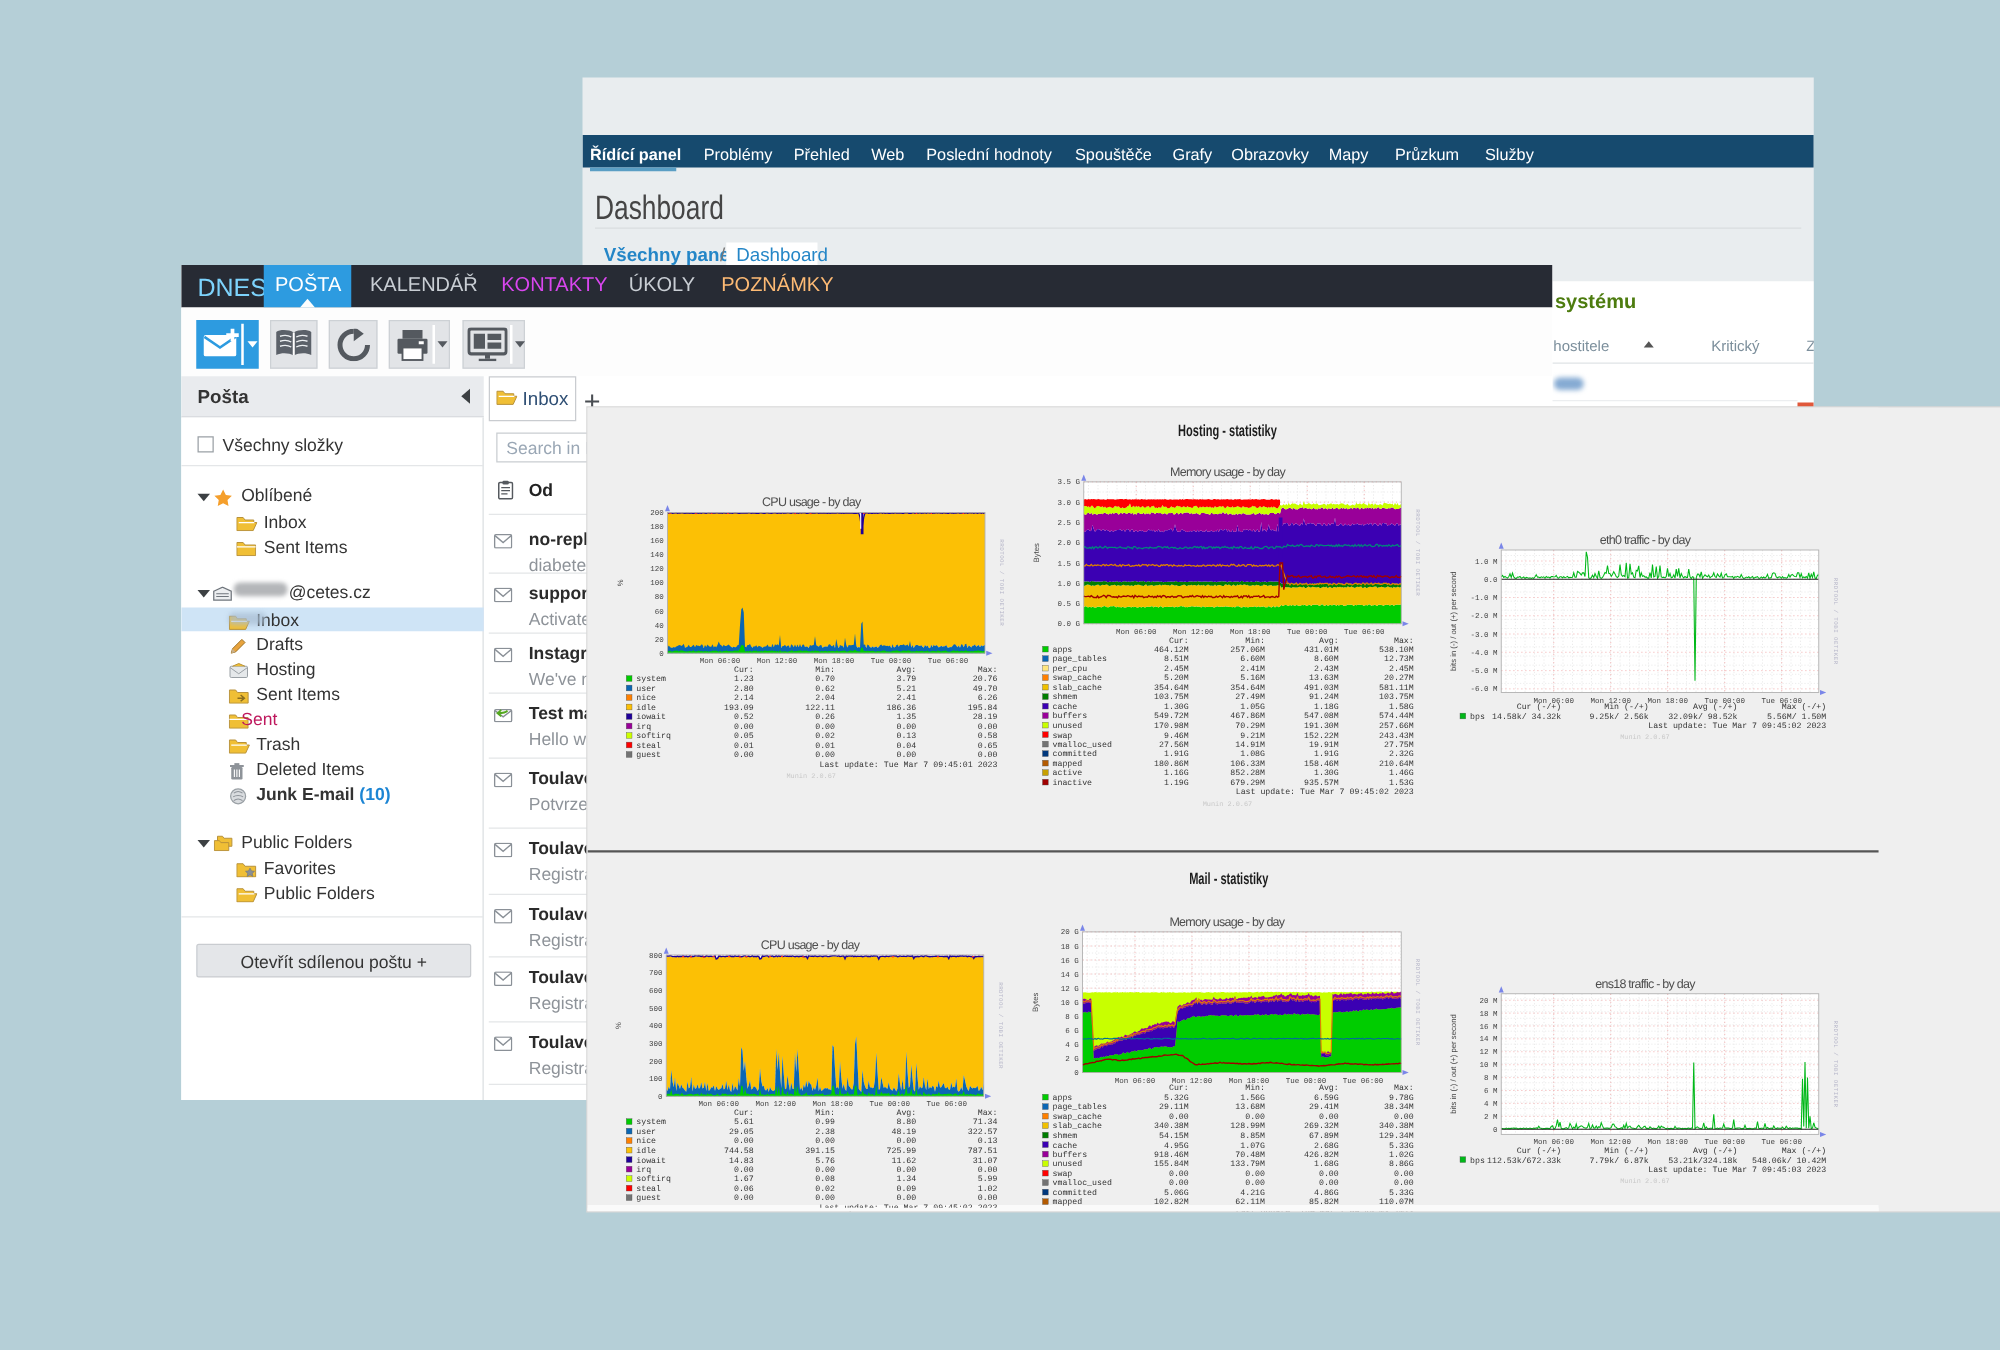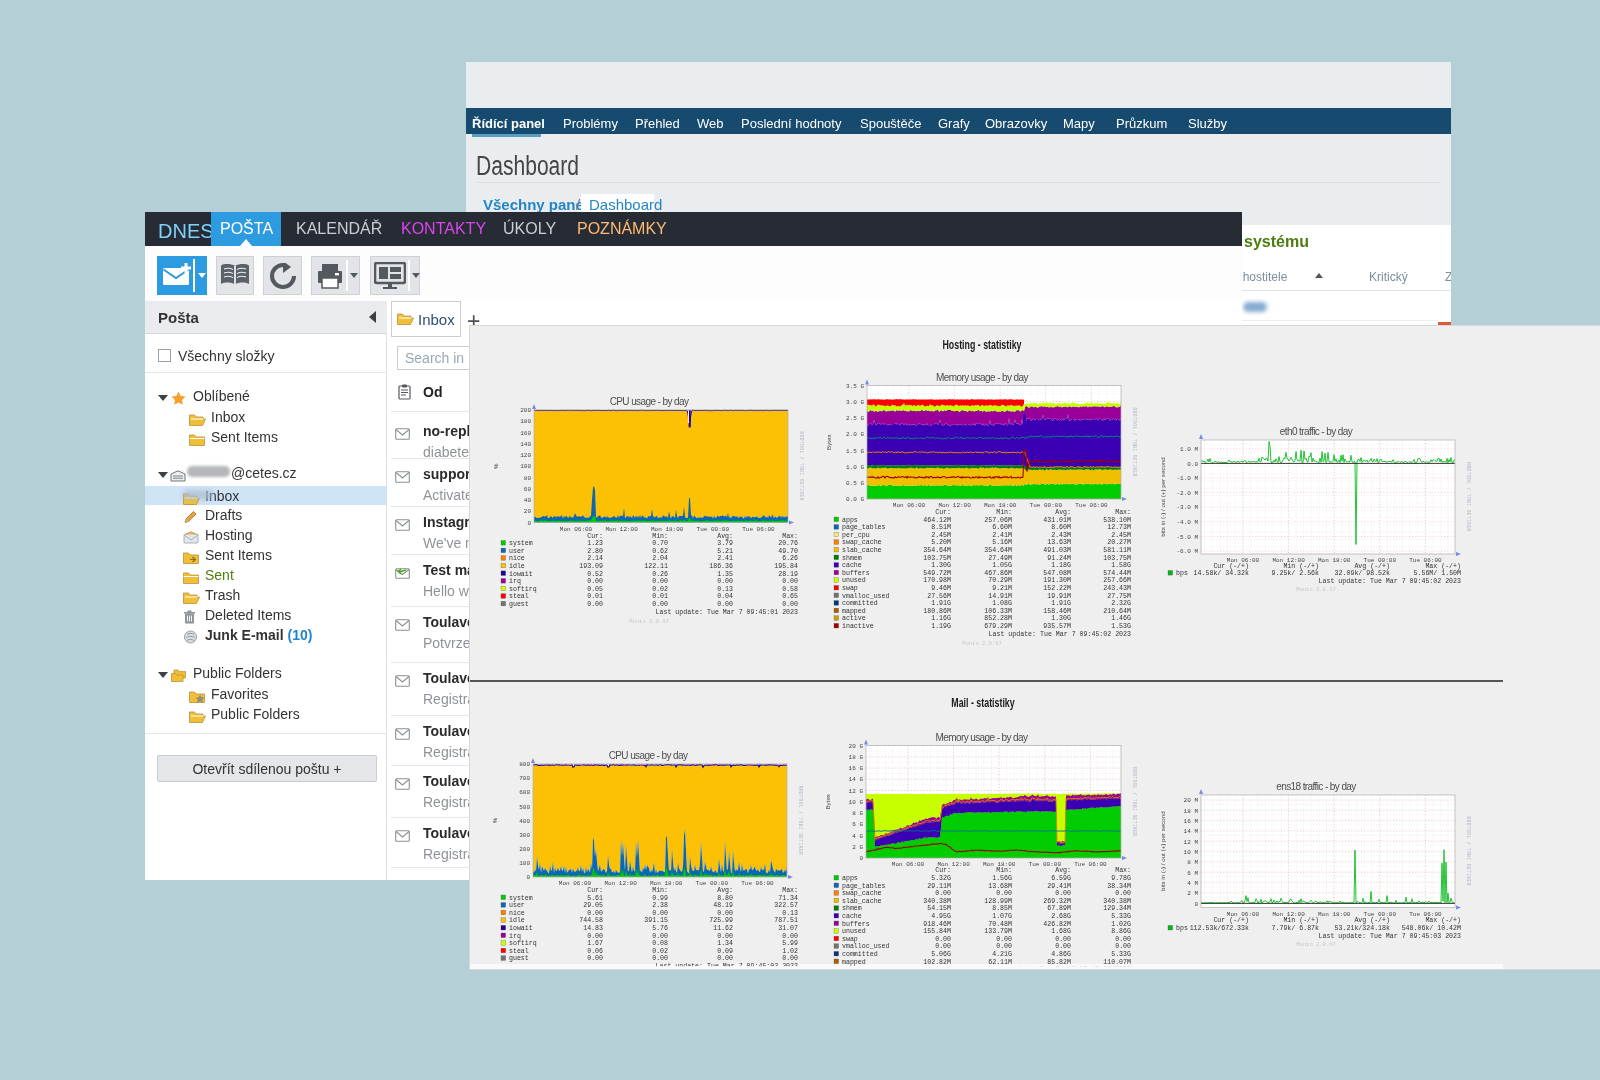--- a/index.html
+++ b/index.html
@@ -152,21 +152,21 @@
       <div style="position:absolute;left:60px;top:193px;font-size:14px;font-weight:normal;color:#333;white-space:nowrap">Hosting</div>
     <div style="position:absolute;left:38px;top:216px"><svg width="17" height="13" viewBox="0 0 17 13" xmlns="http://www.w3.org/2000/svg">
           <path d="M0.5 2 L5.5 2 L7 4 L15.5 4 L15.5 12.5 L0.5 12.5 Z" fill="#f0bf35" stroke="#b8923c" stroke-width="0.8"></path>
           <path d="M7 8.5 h5 m-2.5 -2.5 l3 2.5 l-3 2.5" stroke="#8a6d1e" stroke-width="1.2" fill="none"></path>
         </svg></div>
       <div style="position:absolute;left:60px;top:213px;font-size:14px;font-weight:normal;color:#333;white-space:nowrap">Sent Items</div>
     <div style="position:absolute;left:38px;top:236px"><svg width="16" height="13" viewBox="0 0 16 13" xmlns="http://www.w3.org/2000/svg">
           <path d="M0.5 2 L5.5 2 L7 4 L15.5 4 L15.5 12.5 L0.5 12.5 Z" fill="#f0bf35" stroke="#b8923c" stroke-width="0.8"></path>
           <path d="M0.5 5.5 L15.5 5.5" stroke="#fff" stroke-width="1"></path>
         </svg></div>
-      <div style="position:absolute;left:60px;top:233px;font-size:14px;font-weight:normal;color:#4d7c0f;white-space:nowrap">Sent</div>
+      <div style="position:absolute;left:48px;top:233px;font-size:14px;font-weight:normal;color:#be185d;white-space:nowrap">Sent</div>
     <div style="position:absolute;left:38px;top:256px"><svg width="17" height="13" viewBox="0 0 17 13" xmlns="http://www.w3.org/2000/svg">
           <path d="M0.5 2 L5.5 2 L7 4 L14 4 L14 6 L16.5 6 L13.5 12.5 L0.5 12.5 Z" fill="#f0bf35" stroke="#b8923c" stroke-width="0.8"></path>
           <path d="M2 6 L14.5 6" stroke="#fff" stroke-width="1"></path>
         </svg></div>
       <div style="position:absolute;left:60px;top:253px;font-size:14px;font-weight:normal;color:#333;white-space:nowrap">Trash</div>
     <div style="position:absolute;left:38px;top:276px"><svg width="13" height="14" viewBox="0 0 13 14" xmlns="http://www.w3.org/2000/svg">
           <rect x="2" y="3.5" width="9" height="10" rx="1" fill="#8e9399"></rect>
           <rect x="1" y="2" width="11" height="1.6" fill="#8e9399"></rect>
           <rect x="4.5" y="0.5" width="4" height="2" fill="#8e9399"></rect>
           <path d="M4.5 5.5 v6 M6.5 5.5 v6 M8.5 5.5 v6" stroke="#fff" stroke-width="0.9"></path>

